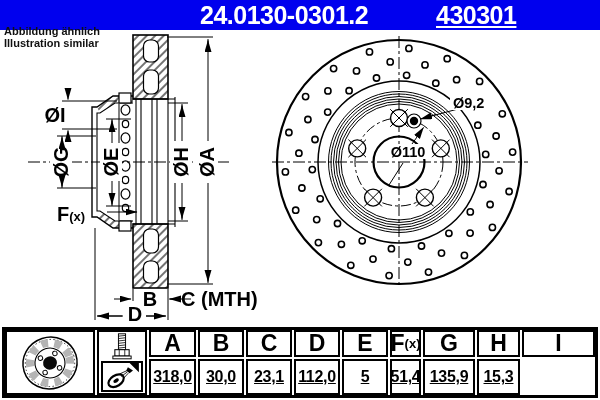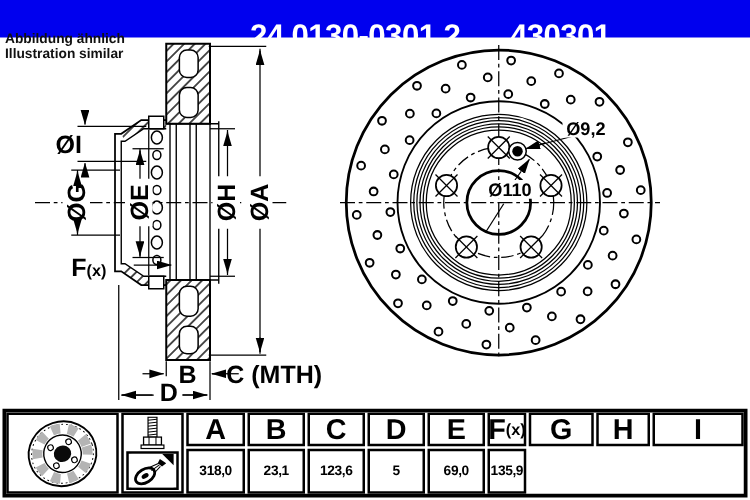--- a/index.html
+++ b/index.html
@@ -1,37 +1,37 @@
 <!DOCTYPE html>
 <html><head>
 <meta charset="utf-8">
 <style>
   html,body{margin:0;padding:0;width:600px;height:400px;background:#fff;overflow:hidden;
     font-family:"Liberation Sans",sans-serif;-webkit-font-smoothing:antialiased;}
   #stage{position:relative;width:600px;height:400px;background:#fff;}
   
   #header-bar{position:absolute;left:0;top:0;width:600px;height:30px;background:#0000ee;}
   #header-bar span{position:absolute;top:0;height:30px;line-height:30px;color:#fff;
-    font-weight:700;font-size:25px;letter-spacing:-0.5px;white-space:nowrap;margin-top:14px;}
+    font-weight:700;font-size:25px;letter-spacing:-0.5px;white-space:nowrap;}
   #part-number{left:200px;}
-  #type-number{left:408px;}
+  #type-number{left:436px;text-decoration:underline;}
   
   #note{position:absolute;left:4px;top:26px;font-weight:700;font-size:11px;line-height:11.5px;color:#111;}
   
   #drawing{position:absolute;left:0;top:0;}
   #drawing text{font-family:"Liberation Sans",sans-serif;font-weight:700;fill:#000;}
   
   #spec-table{position:absolute;left:2px;top:327px;width:596px;height:71px;border:3px solid #000;
     box-sizing:border-box;display:grid;gap:2px;background:#fff;
     grid-template-columns:90px 50px 47px 46px 46px 46px 46px 31px 52px 43px 1fr;
     grid-template-rows:27px 1fr;}
   .cell{border:2px solid #000;background:#fff;display:flex;align-items:center;justify-content:center;
     font-weight:700;color:#000;box-sizing:border-box;}
   .hcell{font-size:23px;line-height:1;}
-  .vcell{font-size:11px;letter-spacing:-0.3px;}
+  .vcell{font-size:16px;letter-spacing:-0.3px;text-decoration:underline;}
   .imgcell{grid-row:1/3;}
   .fx-small{font-size:13px;font-weight:700;}
   #bolt-cell{flex-direction:column;justify-content:flex-start;padding:1px;}
   #coated-frame{border:2px solid #000;margin-top:1px;}
 </style>
 </head>
 <body>
 
 <div id="stage">
 
@@ -370,19 +370,21 @@
         <span>G</span>
       </div>
     <div class="cell hcell">
         <span>H</span>
       </div>
     <div class="cell hcell">
         <span>I</span>
       </div>
 
     <div class="cell vcell">318,0</div>
+    <div class="cell vcell">30,0</div>
     <div class="cell vcell">23,1</div>
-    <div class="cell vcell">123,6</div>
+    <div class="cell vcell">112,0</div>
     <div class="cell vcell">5</div>
-    <div class="cell vcell">69,0</div>
+    <div class="cell vcell">51,4</div>
     <div class="cell vcell">135,9</div>
+    <div class="cell vcell">15,3</div>
   </div>
 </div>
 
 </body></html>

